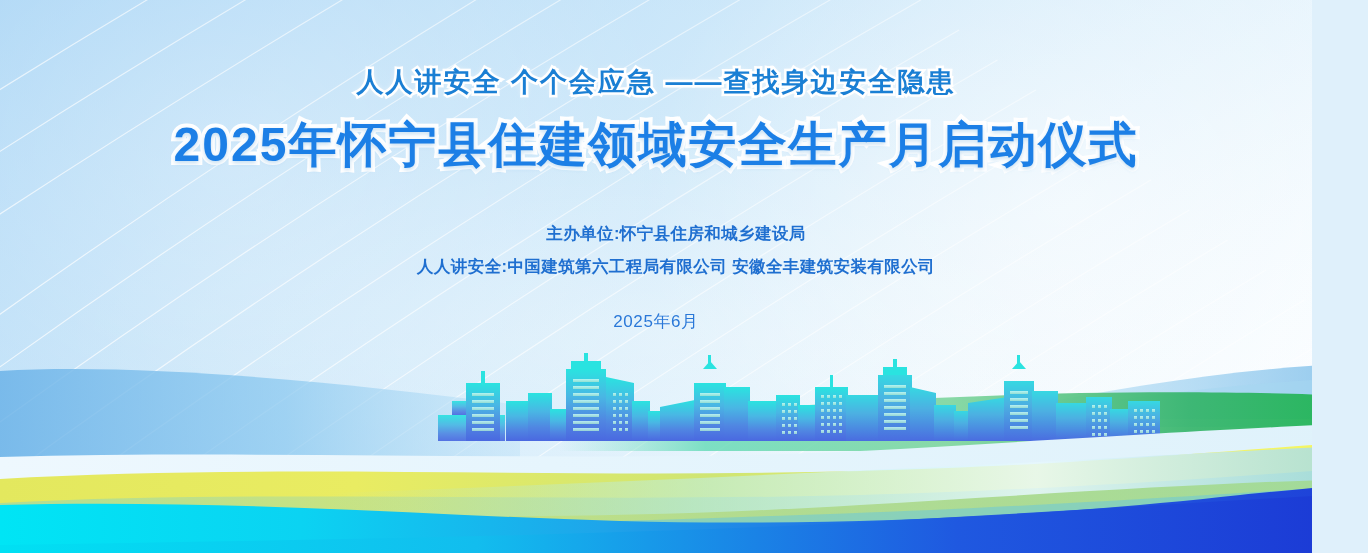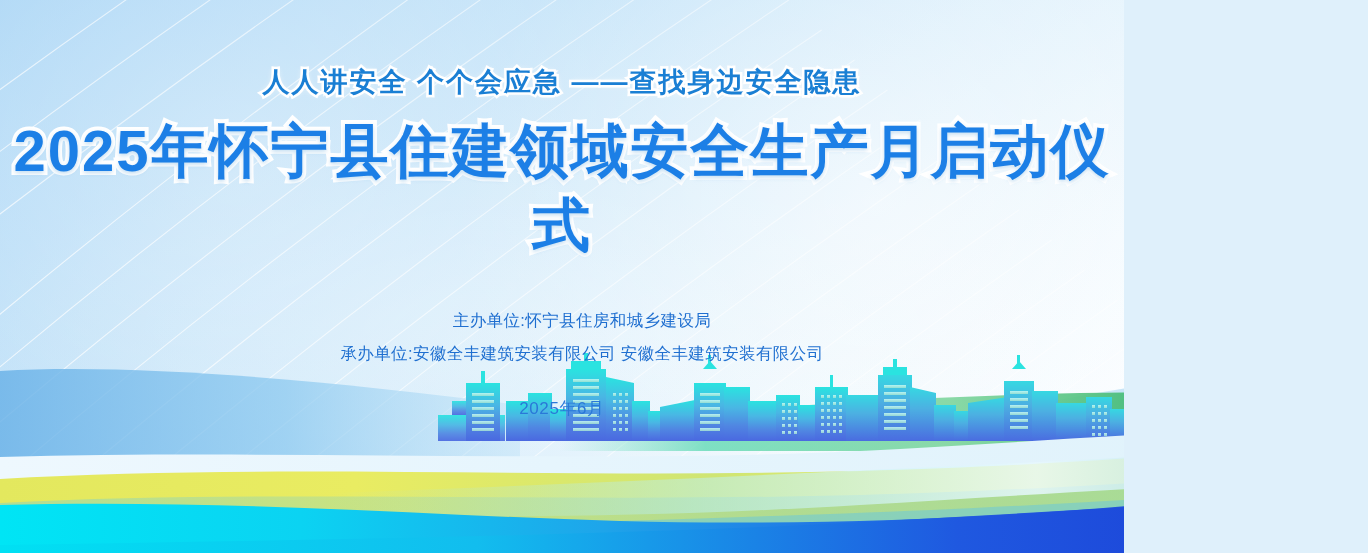--- a/index.html
+++ b/index.html
@@ -4,21 +4,21 @@
 <style>
   * { margin:0; padding:0; box-sizing:border-box; }
   html,body { width:1368px; height:553px; overflow:hidden; }
   body {
     font-family:"Liberation Sans","DejaVu Sans",sans-serif;
     background:#dff0fb;
   }
 
   #banner {
     position:relative;
-    width:1124px;
+    width:1312px;
     height:553px;
     overflow:hidden;
     background:
       linear-gradient(118deg, #b7dcf7 0%, #c6e4f9 22%, #d9eefb 48%, #ecf7fd 70%, #f7fcff 88%, #ffffff 100%);
   }
 
   
   .arc-layer {
     position:absolute; inset:0;
     pointer-events:none;
@@ -58,36 +58,36 @@
     font-size:27px;
     font-weight:bold;
     letter-spacing:2px;
     color:#1a7fd4;
     -webkit-text-stroke:5px #ffffff;
     paint-order:stroke fill;
     text-shadow:0 0 6px rgba(255,255,255,.95);
   }
 
   .title-line {
-    font-size:58px;
+    font-size:48px;
     font-weight:bold;
     letter-spacing:2px;
     color:#1c7fe6;
     -webkit-text-stroke:8px #ffffff;
     paint-order:stroke fill;
     line-height:1.28;
     text-shadow:0 2px 4px rgba(120,180,225,.45);
   }
   .title-1 { margin-top:14px; }
   .title-2 { margin-top:-2px; }
 
   .org-block { margin-top:42px; }
   .org-line {
     font-size:16.5px;
-    font-weight:normal;
+    font-weight:bold;
     color:#1f6fd0;
     letter-spacing:.4px;
     line-height:1.95;
     padding-left:40px;
   }
   .date-line {
     margin-top:28px;
     font-size:17px;
     font-weight:normal;
     color:#2a78d8;
@@ -158,21 +158,21 @@
 
   <div class="content">
 
     <div class="slogan">人人讲安全  个个会应急  ——查找身边安全隐患</div>
 
     <div class="title-line title-1">2025年怀宁县住建领域安全生产月启动仪式</div>
 
 
     <div class="org-block">
       <div class="org-line">主办单位:怀宁县住房和城乡建设局</div>
-      <div class="org-line">承办单位:安徽全丰建筑安装有限公司  安徽全丰建筑安装有限公司</div>
+      <div class="org-line">人人讲安全:中国建筑第六工程局有限公司  安徽全丰建筑安装有限公司</div>
     </div>
 
     <div class="date-line">2025年6月</div>
   </div>
 
   <div class="scene">
     <svg viewBox="0 0 1368 200" preserveAspectRatio="none" xmlns="http://www.w3.org/2000/svg">
       <defs>
         <linearGradient id="bldg" x1="0" y1="0" x2="0" y2="1">
           <stop offset="0%" stop-color="#2ae3e0"></stop>

